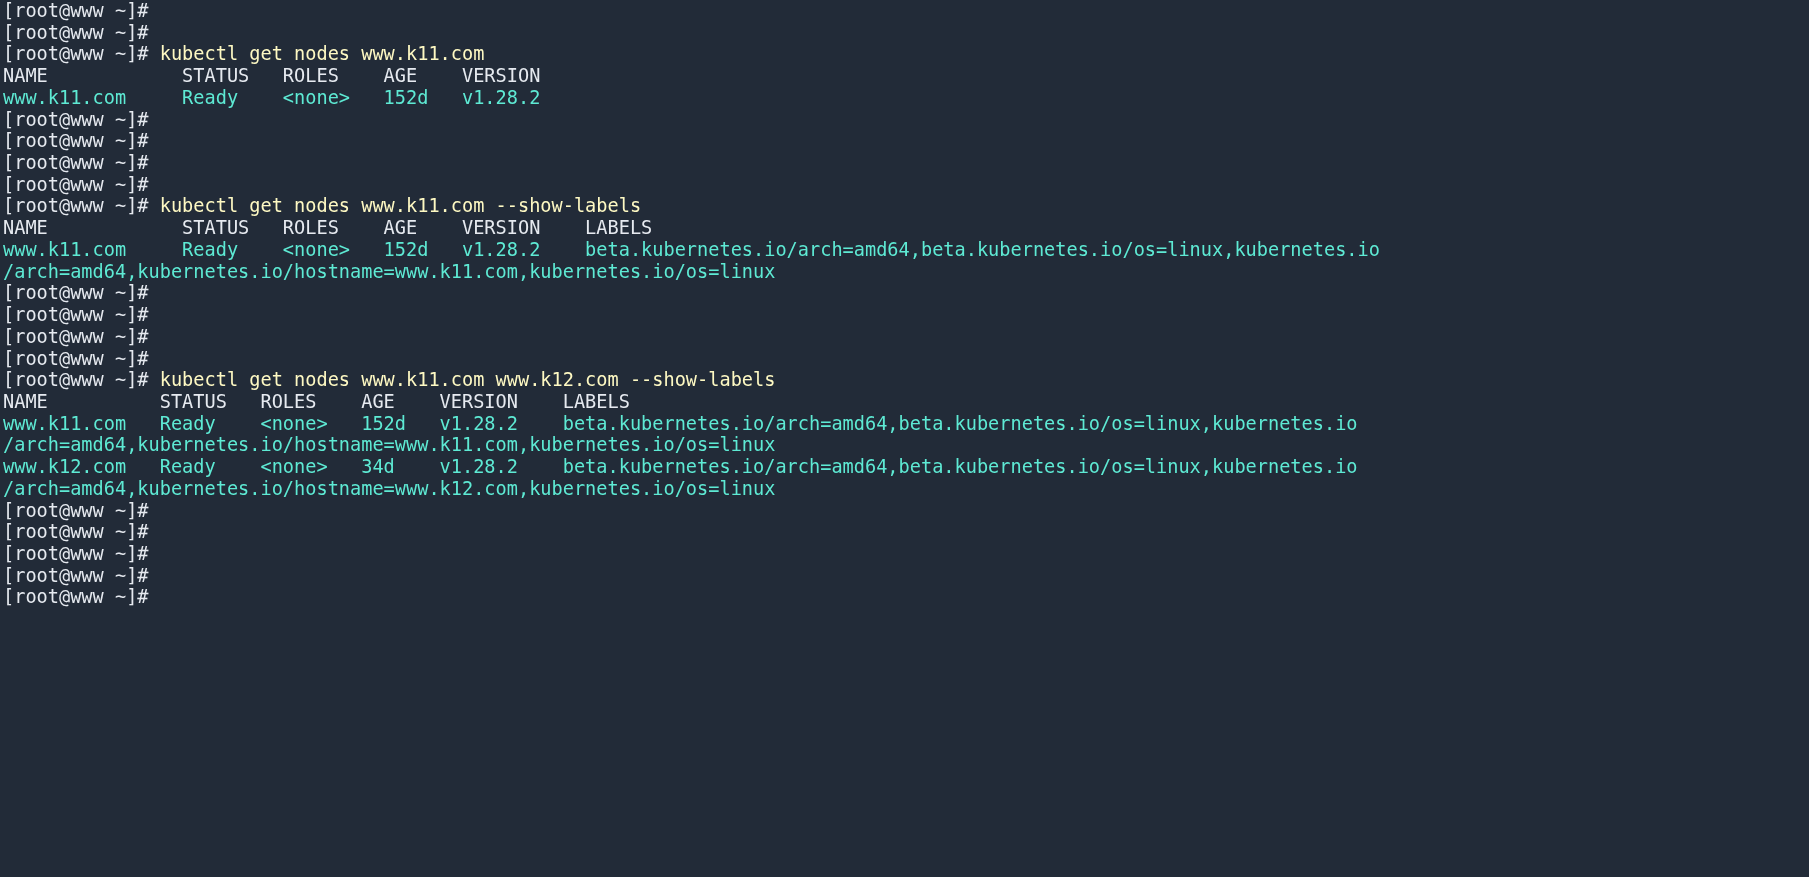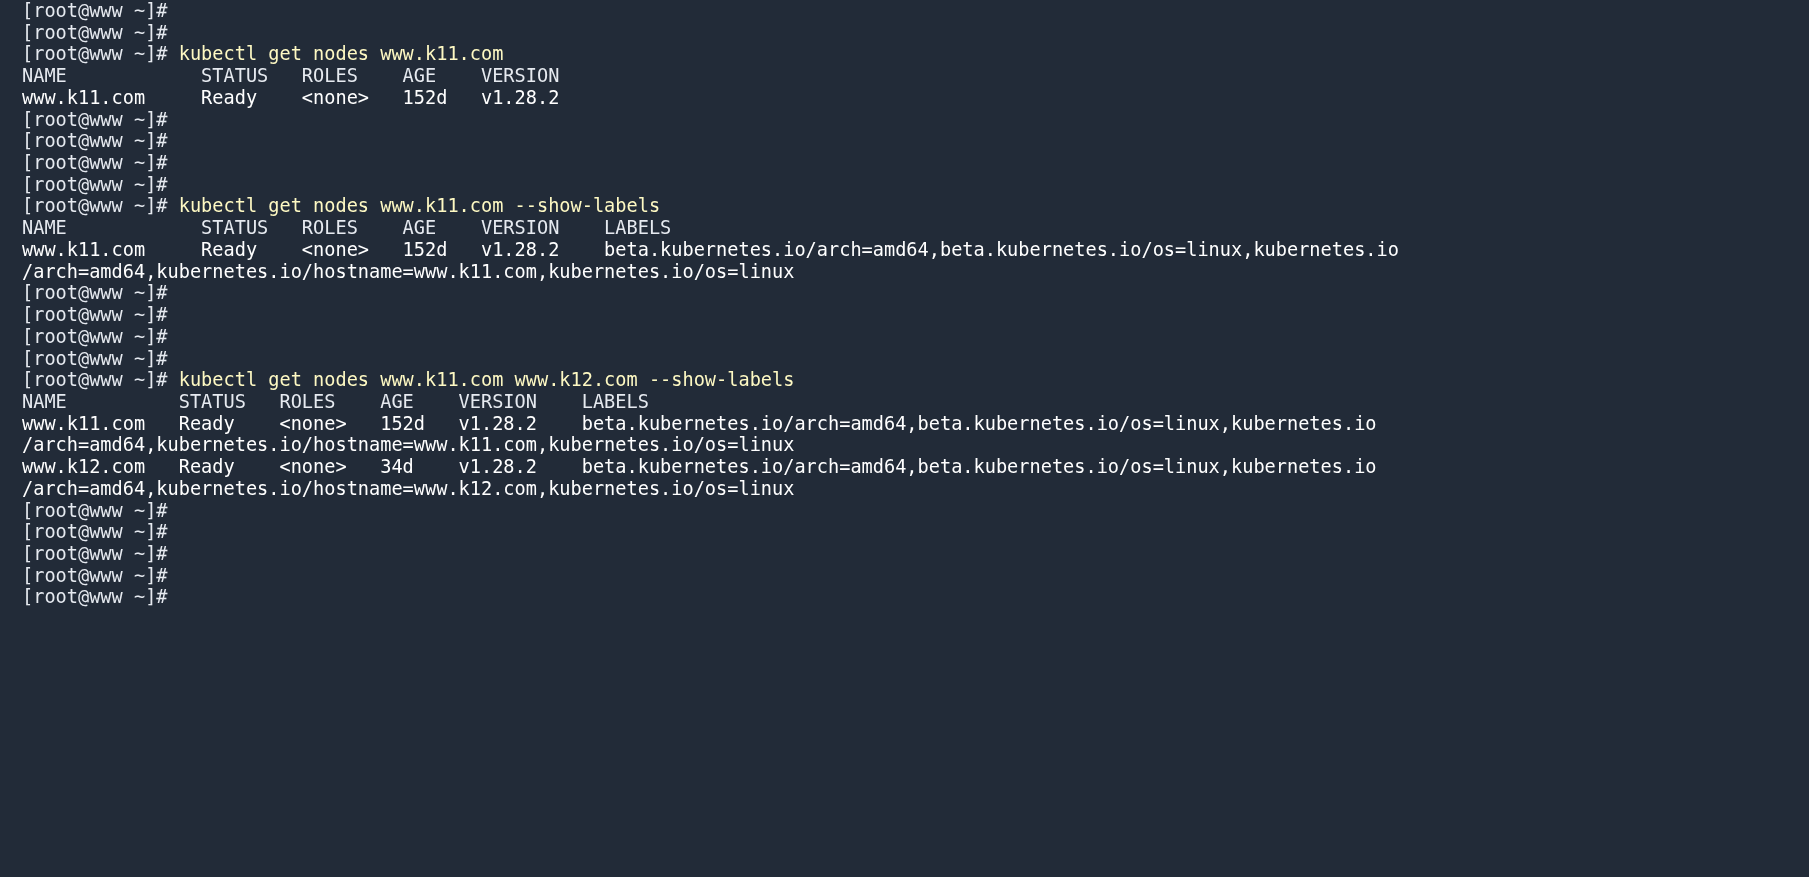--- a/index.html
+++ b/index.html
@@ -22,26 +22,25 @@
     line-height: 21.72px;
     color: #dfe3ea;
     white-space: pre;
     letter-spacing: 0px;
     -webkit-font-smoothing: antialiased;
   }
   .line {
     height: 21.72px;
     white-space: pre;
     display: block;
-    margin-left: 19px;
   }
   .prompt { color: #e6eaf0; }
   .cmd { color: #fef9c3; }
   .hdr { color: #e6eaf0; }
-  .row { color: #ffffff; text-align: center; }
+  .row { color: #5eead4; text-align: center; }
 </style>
 </head>
 <body>
 
 <div id="terminal">
   <div id="screen"><span class="line"><span class="prompt">[root@www ~]#</span></span><span class="line"><span class="prompt">[root@www ~]#</span></span><span class="line"><span class="prompt">[root@www ~]#</span><span class="cmd"> kubectl get nodes www.k11.com</span></span><span class="line"><span class="hdr">NAME            STATUS   ROLES    AGE    VERSION</span></span><span class="line"><span class="row">www.k11.com     Ready    &lt;none&gt;   152d   v1.28.2</span></span><span class="line"><span class="prompt">[root@www ~]#</span></span><span class="line"><span class="prompt">[root@www ~]#</span></span><span class="line"><span class="prompt">[root@www ~]#</span></span><span class="line"><span class="prompt">[root@www ~]#</span></span><span class="line"><span class="prompt">[root@www ~]#</span><span class="cmd"> kubectl get nodes www.k11.com --show-labels</span></span><span class="line"><span class="hdr">NAME            STATUS   ROLES    AGE    VERSION    LABELS</span></span><span class="line"><span class="row">www.k11.com     Ready    &lt;none&gt;   152d   v1.28.2    beta.kubernetes.io/arch=amd64,beta.kubernetes.io/os=linux,kubernetes.io</span></span><span class="line"><span class="row">/arch=amd64,kubernetes.io/hostname=www.k11.com,kubernetes.io/os=linux</span></span><span class="line"><span class="prompt">[root@www ~]#</span></span><span class="line"><span class="prompt">[root@www ~]#</span></span><span class="line"><span class="prompt">[root@www ~]#</span></span><span class="line"><span class="prompt">[root@www ~]#</span></span><span class="line"><span class="prompt">[root@www ~]#</span><span class="cmd"> kubectl get nodes www.k11.com www.k12.com --show-labels</span></span><span class="line"><span class="hdr">NAME          STATUS   ROLES    AGE    VERSION    LABELS</span></span><span class="line"><span class="row">www.k11.com   Ready    &lt;none&gt;   152d   v1.28.2    beta.kubernetes.io/arch=amd64,beta.kubernetes.io/os=linux,kubernetes.io</span></span><span class="line"><span class="row">/arch=amd64,kubernetes.io/hostname=www.k11.com,kubernetes.io/os=linux</span></span><span class="line"><span class="row">www.k12.com   Ready    &lt;none&gt;   34d    v1.28.2    beta.kubernetes.io/arch=amd64,beta.kubernetes.io/os=linux,kubernetes.io</span></span><span class="line"><span class="row">/arch=amd64,kubernetes.io/hostname=www.k12.com,kubernetes.io/os=linux</span></span><span class="line"><span class="prompt">[root@www ~]#</span></span><span class="line"><span class="prompt">[root@www ~]#</span></span><span class="line"><span class="prompt">[root@www ~]#</span></span><span class="line"><span class="prompt">[root@www ~]#</span></span><span class="line"><span class="prompt">[root@www ~]#</span></span></div>
 
 </div>
 
 </body></html>

